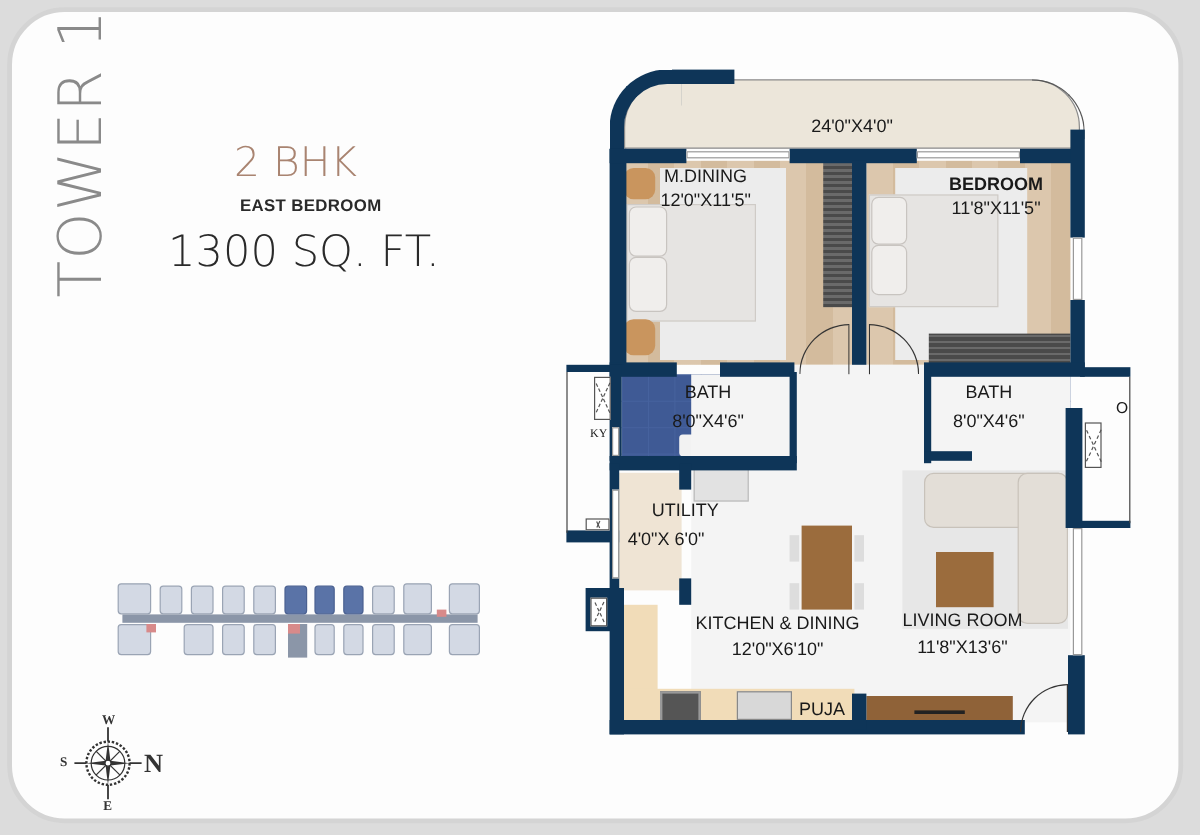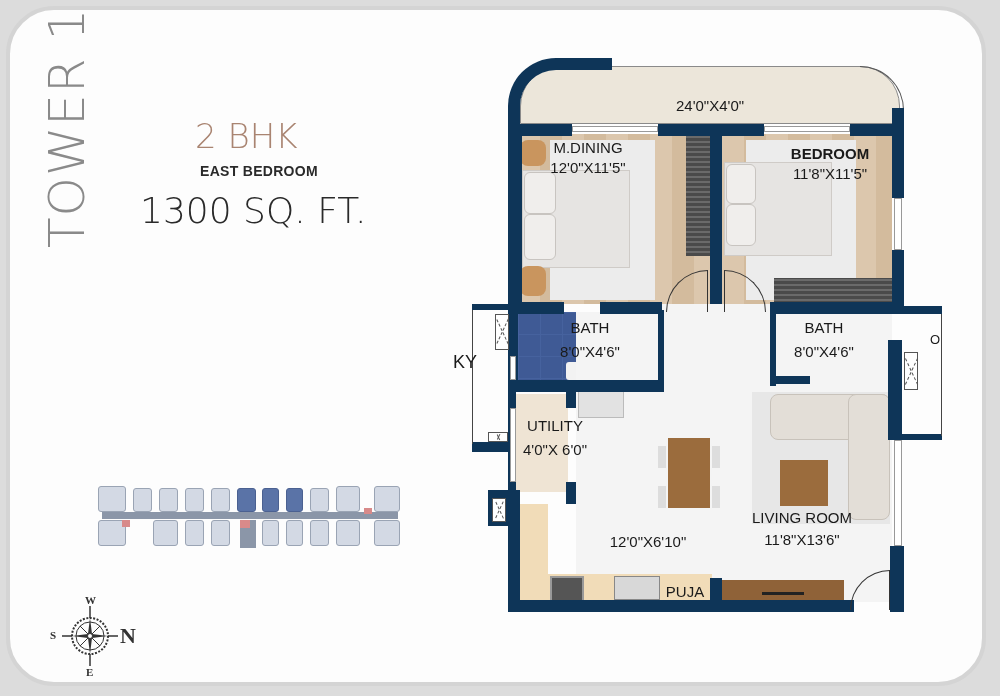--- a/index.html
+++ b/index.html
@@ -200,21 +200,22 @@
 
   <div class="rlabel" style="left:640px;top:96px;width:140px;">24'0"X4'0"</div>
   <div class="rlabel" style="left:528px;top:138px;width:120px;">M.DINING</div>
   <div class="rlabel" style="left:528px;top:158px;width:120px;">12'0"X11'5"</div>
   <div class="rlabel" style="left:770px;top:144px;width:120px;font-weight:bold;">BEDROOM</div>
   <div class="rlabel" style="left:770px;top:164px;width:120px;">11'8"X11'5"</div>
   <div class="rlabel" style="left:540px;top:318px;width:100px;">BATH</div>
   <div class="rlabel" style="left:540px;top:342px;width:100px;">8'0"X4'6"</div>
   <div class="rlabel" style="left:774px;top:318px;width:100px;">BATH</div>
   <div class="rlabel" style="left:774px;top:342px;width:100px;">8'0"X4'6"</div>
-  <div class="rlabel" style="left:510px;top:416px;width:90px;">UTILITY</div>
+  <div class="rlabel" style="left:510px;top:416px;width:90px;padding-left:16px;">UTILITY</div>
   <div class="rlabel" style="left:510px;top:440px;width:90px;">4'0"X 6'0"</div>
+  <div class="rlabel" style="left:558px;top:510px;width:180px;">KITCHEN &amp; DINING</div>
   <div class="rlabel" style="left:558px;top:532px;width:180px;">12'0"X6'10"</div>
   <div class="rlabel" style="left:740px;top:508px;width:124px;">LIVING ROOM</div>
   <div class="rlabel" style="left:740px;top:530px;width:124px;">11'8"X13'6"</div>
   <div class="rlabel" style="left:660px;top:582px;width:50px;">PUJA</div>
-  <div class="rlabel" style="left:450px;top:352px;width:30px;font-size:18px;">KY</div>
+  <div class="rlabel" style="left:484px;top:352px;width:30px;font-size:10px;font-family:Liberation Serif, serif;">KY</div>
   <div class="rlabel" style="left:928px;top:330px;width:14px;font-size:13px;">O</div>
 </div>
 
 </body></html>

